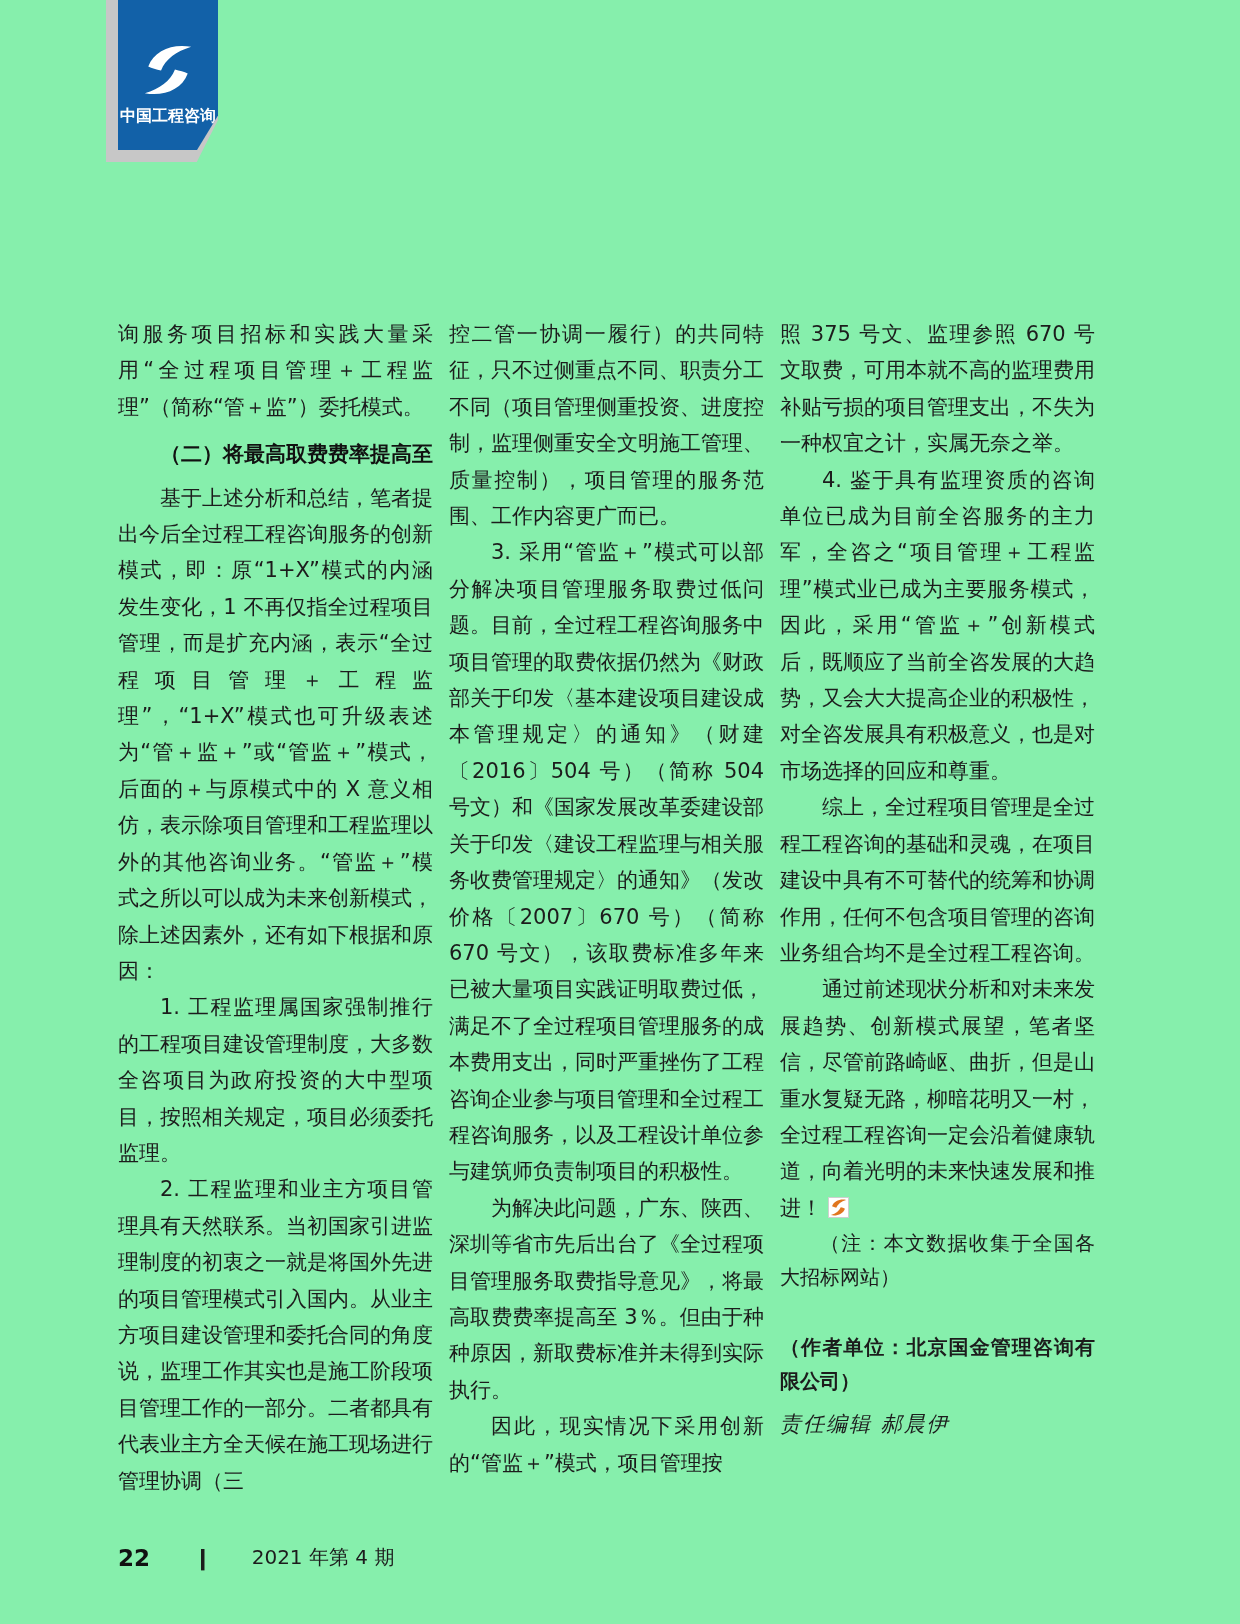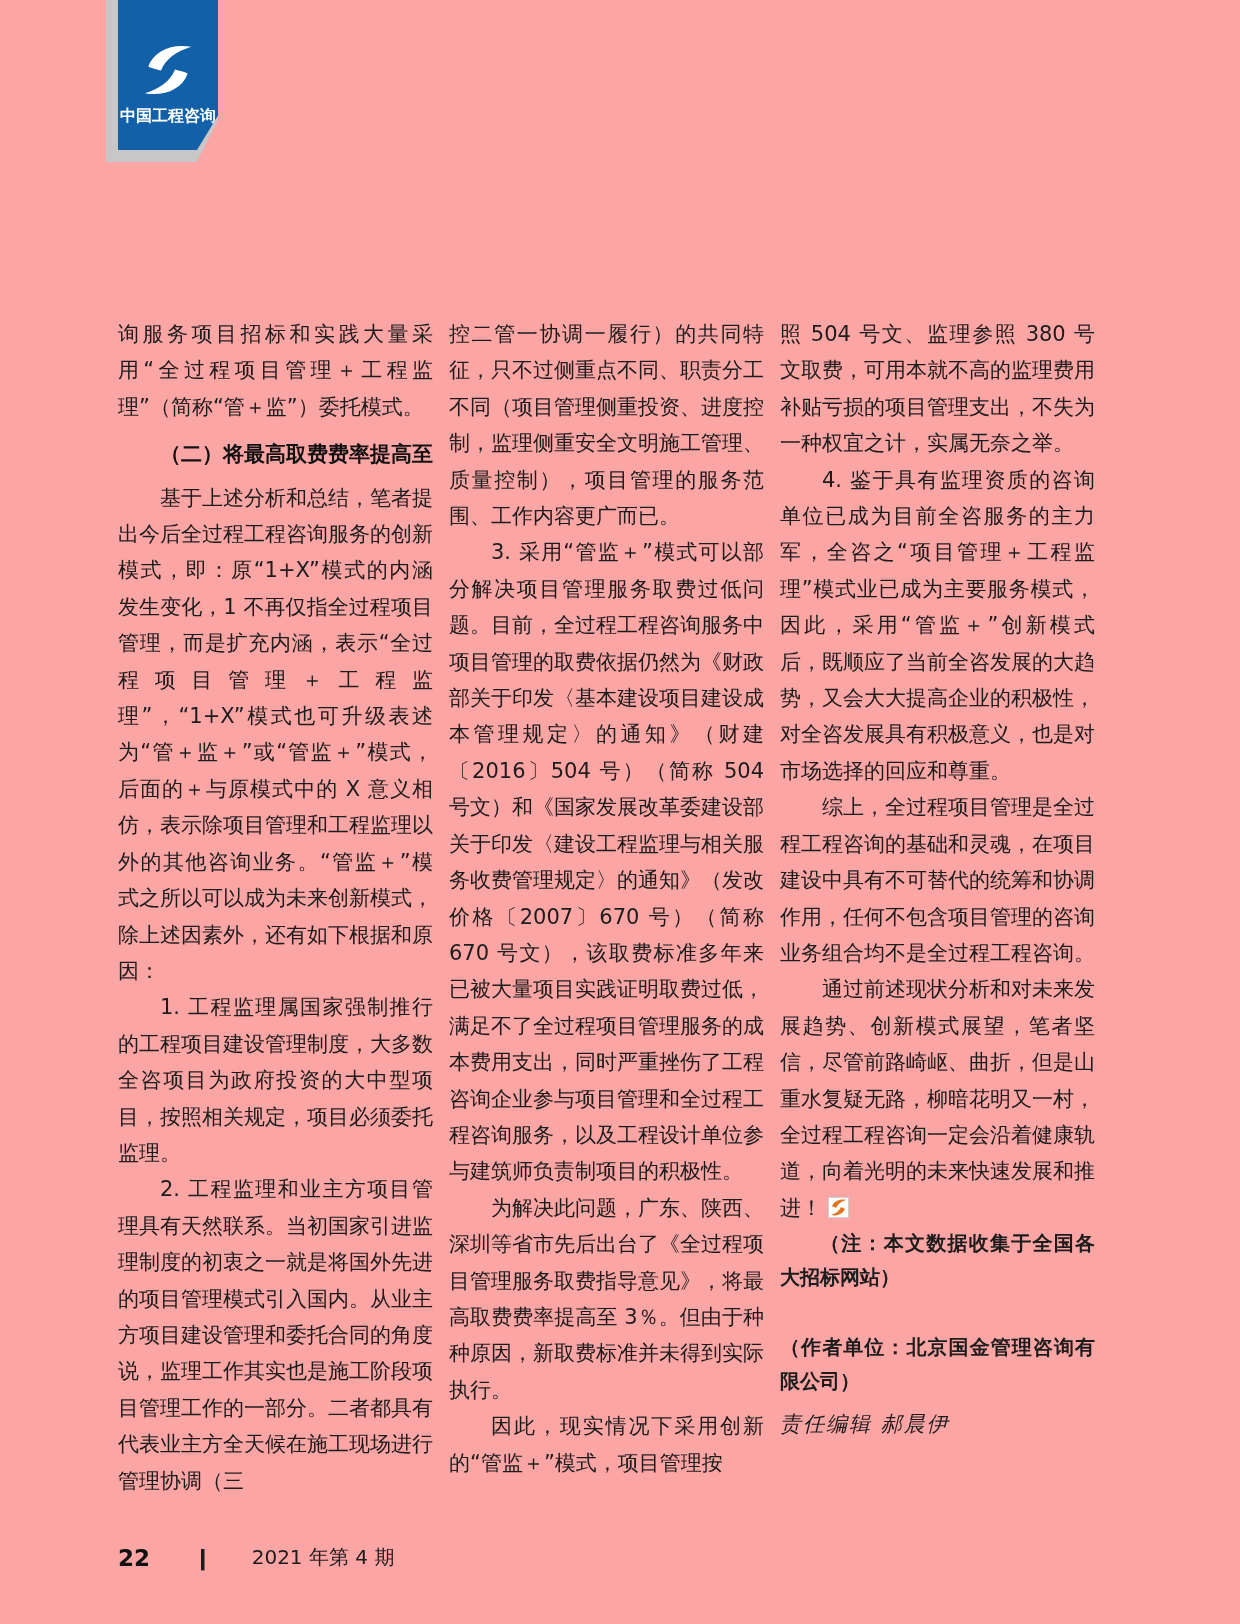--- a/index.html
+++ b/index.html
@@ -1,21 +1,21 @@
 <!DOCTYPE html>
 <html><head>
 <meta charset="utf-8">
 <style>
   * { box-sizing: border-box; }
   html, body { margin: 0; padding: 0; background: #ffffff; }
   .page {
     position: relative;
     width: 1240px;
     height: 1624px;
-    background: #fca5a5;
+    background: #86efac;
     font-family: "DejaVu Sans", sans-serif;
     color: #1c1c1c;
     overflow: hidden;
   }
 
   
   .logo-wrap { position: absolute; left: 106px; top: 0; width: 114px; height: 164px; }
   .logo-shadow {
     position: absolute; left: 0; top: 0; width: 112px; height: 162px;
     background: #c7c7c7;
@@ -51,21 +51,21 @@
     color: #1a5fa9; text-indent: 0; letter-spacing: 1px;
   }
 
   .end-icon {
     display: inline-block; width: 21px; height: 21px;
     border: 1px solid #cfcfcf; background: #ffffff;
     vertical-align: -3px; margin-left: 6px;
   }
   .end-icon svg { display: block; width: 100%; height: 100%; }
 
-  .note { font-weight: bold; font-size: 20px; line-height: 34px; }
+  .note { font-weight: normal; font-size: 20px; line-height: 34px; }
   .author { font-weight: bold; font-size: 20px; line-height: 34px; margin-top: 36px !important; }
   .editor {
     margin-top: 8px !important;
     text-align: left; text-indent: 0 !important;
     font-family: "DejaVu Serif", serif; font-style: italic;
     font-size: 21px; padding-right: 18px; letter-spacing: 2px;
   }
 
   
   .footer {
@@ -103,21 +103,21 @@
     </div>
 
     <div class="col">
       <p class="noindent">控二管一协调一履行）的共同特征，只不过侧重点不同、职责分工不同（项目管理侧重投资、进度控制，监理侧重安全文明施工管理、质量控制），项目管理的服务范围、工作内容更广而已。</p>
       <p>3. 采用“管监＋”模式可以部分解决项目管理服务取费过低问题。目前，全过程工程咨询服务中项目管理的取费依据仍然为《财政部关于印发〈基本建设项目建设成本管理规定〉的通知》（财建〔2016〕504 号）（简称 504 号文）和《国家发展改革委建设部关于印发〈建设工程监理与相关服务收费管理规定〉的通知》（发改价格〔2007〕670 号）（简称 670 号文），该取费标准多年来已被大量项目实践证明取费过低，满足不了全过程项目管理服务的成本费用支出，同时严重挫伤了工程咨询企业参与项目管理和全过程工程咨询服务，以及工程设计单位参与建筑师负责制项目的积极性。</p>
       <p>为解决此问题，广东、陕西、深圳等省市先后出台了《全过程项目管理服务取费指导意见》，将最高取费费率提高至 3％。但由于种种原因，新取费标准并未得到实际执行。</p>
       <p>因此，现实情况下采用创新的“管监＋”模式，项目管理按</p>
     </div>
 
     <div class="col">
-      <p class="noindent">照 504 号文、监理参照 380 号文取费，可用本就不高的监理费用补贴亏损的项目管理支出，不失为一种权宜之计，实属无奈之举。</p>
+      <p class="noindent">照 375 号文、监理参照 670 号文取费，可用本就不高的监理费用补贴亏损的项目管理支出，不失为一种权宜之计，实属无奈之举。</p>
       <p>4. 鉴于具有监理资质的咨询单位已成为目前全咨服务的主力军，全咨之“项目管理＋工程监理”模式业已成为主要服务模式，因此，采用“管监＋”创新模式后，既顺应了当前全咨发展的大趋势，又会大大提高企业的积极性，对全咨发展具有积极意义，也是对市场选择的回应和尊重。</p>
       <p>综上，全过程项目管理是全过程工程咨询的基础和灵魂，在项目建设中具有不可替代的统筹和协调作用，任何不包含项目管理的咨询业务组合均不是全过程工程咨询。</p>
       <p><span>通过前述现状分析和对未来发展趋势、创新模式展望，笔者坚信，尽管前路崎岖、曲折，但是山重水复疑无路，柳暗花明又一村，全过程工程咨询一定会沿着健康轨道，向着光明的未来快速发展和推进！</span><span class="end-icon"><svg viewBox="0 0 100 100" aria-hidden="true">
               <path d="M16,44 C26,16 58,4 90,10 C64,18 46,31 38,51 C30,49 22,47 16,44 Z" fill="#e0761f"></path>
               <path d="M84,56 C74,84 42,96 10,90 C36,82 54,69 62,49 C70,51 78,53 84,56 Z" fill="#e0761f"></path>
             </svg></span></p>
       <p class="note">（注：本文数据收集于全国各大招标网站）</p>
       <p class="author noindent">（作者单位：北京国金管理咨询有限公司）</p>
       <p class="editor">责任编辑 郝晨伊</p>
     </div>

